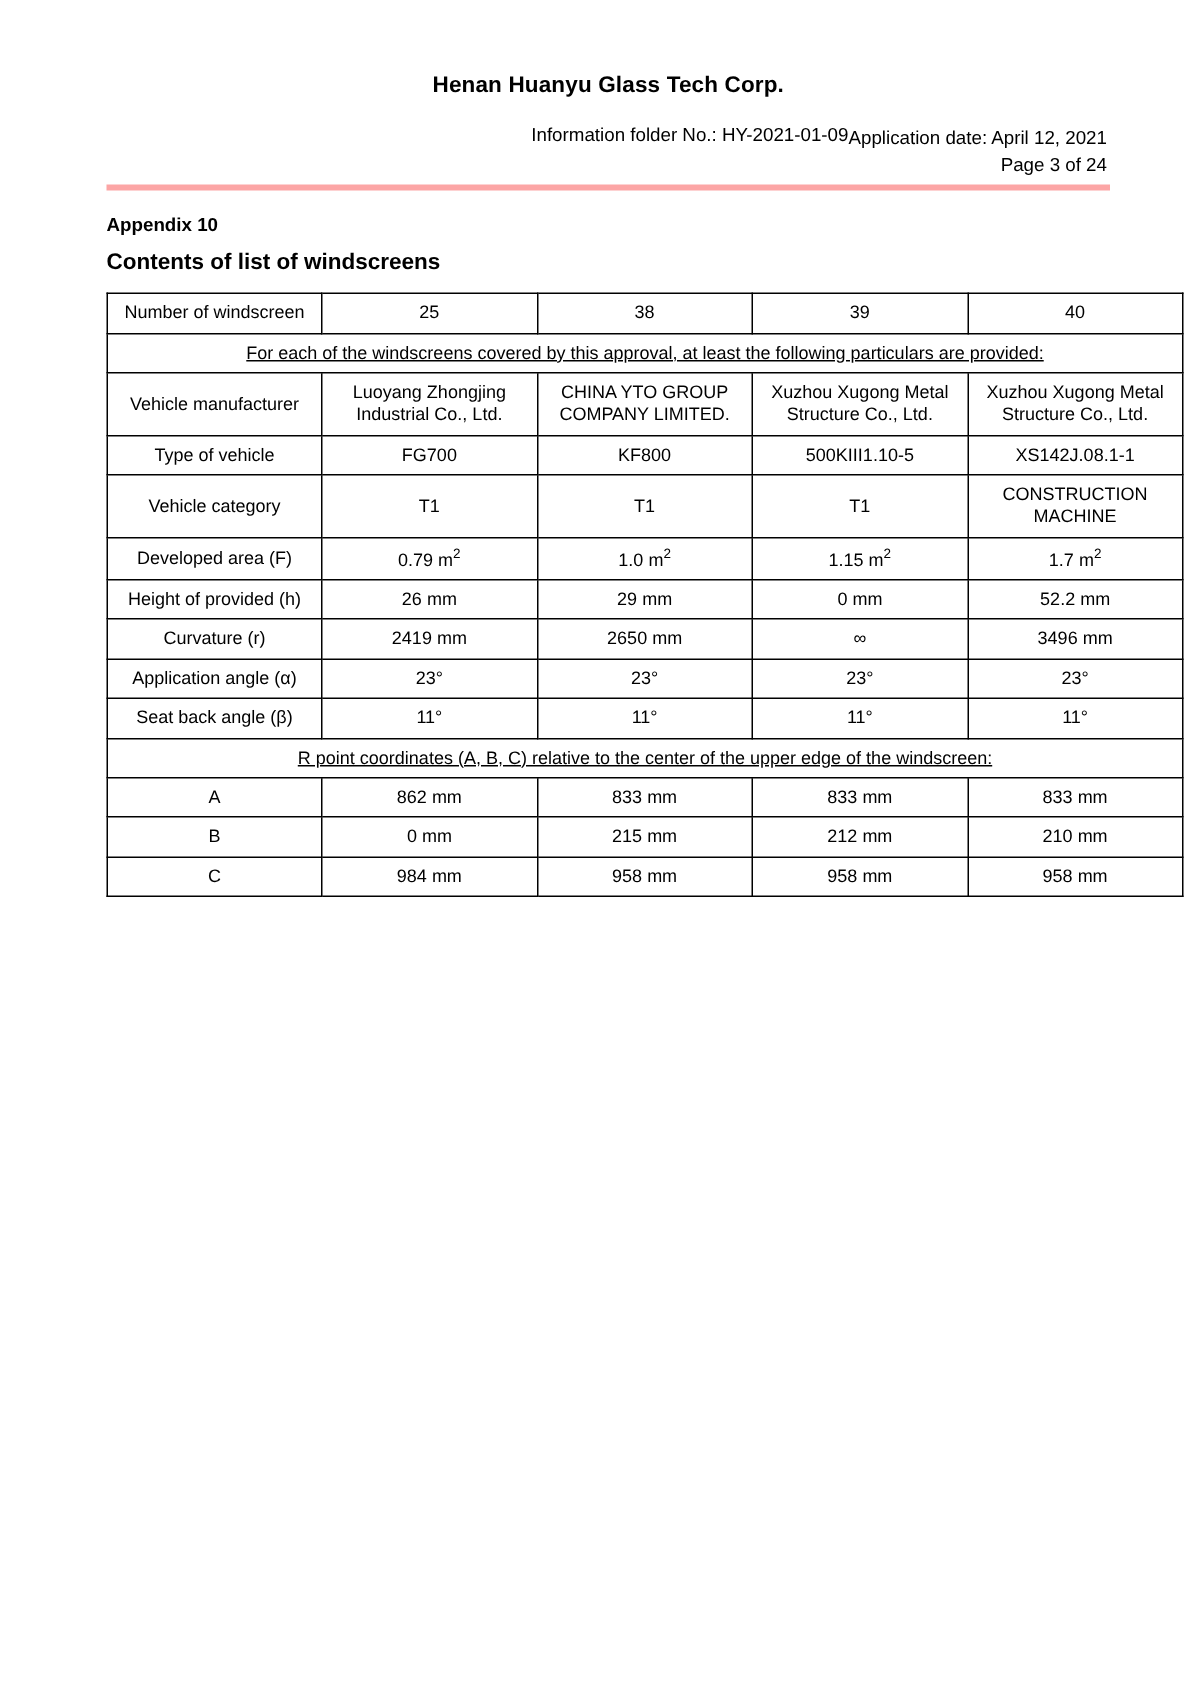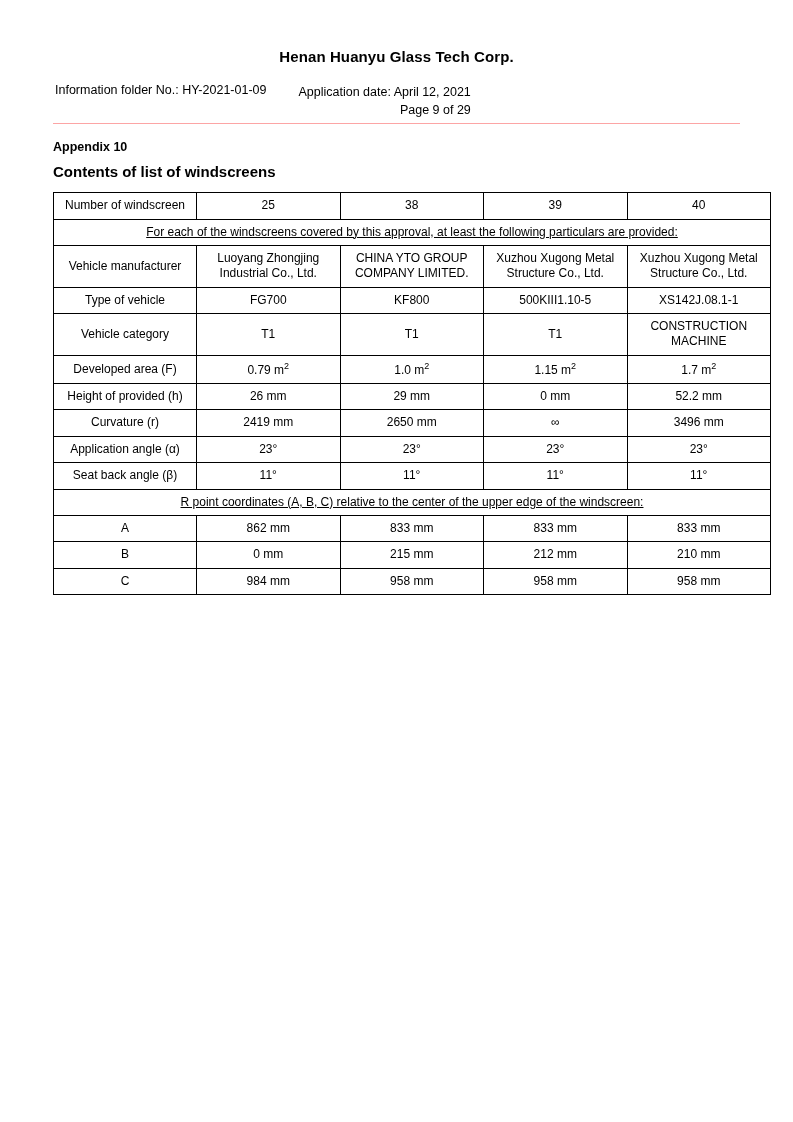--- a/index.html
+++ b/index.html
@@ -11,39 +11,38 @@
     width: 793px;
     height: 1122px;
     font-family: "Liberation Sans", sans-serif;
     color: #000000;
     position: relative;
   }
   .page {
     width: 793px;
     height: 840px;
     box-sizing: border-box;
-    padding: 40px 53px 0 53px;
+    padding: 40px 53px 0 71px;
     position: relative;
   }
   .doc-title {
     text-align: center;
     font-size: 15px;
     font-weight: bold;
     margin-top: 8px;
     margin-bottom: 18px;
     letter-spacing: 0.1px;
   }
   .header-row {
     display: flex;
-    justify-content: flex-start;
+    justify-content: flex-end;
     align-items: flex-start;
     font-size: 12.5px;
     padding: 0 2px 4px 2px;
-    border-bottom: 1px solid #fca5a5;
-    gap: 32px;
+    border-bottom: 4px solid #fca5a5;
   }
   .header-left {
     white-space: nowrap;
   }
   .header-right {
     text-align: right;
     line-height: 1.45;
   }
   .appendix-block {
     text-align: left;
@@ -99,21 +98,21 @@
 <body>
 
 <div class="page">
 
   <div class="doc-title">Henan Huanyu Glass Tech Corp.</div>
 
   <div class="header-row">
     <div class="header-left">Information folder No.: HY-2021-01-09</div>
     <div class="header-right">
       <div>Application date: April 12, 2021</div>
-      <div>Page 9 of 29</div>
+      <div>Page 3 of 24</div>
     </div>
   </div>
 
   <div class="appendix-block">
     <div class="appendix-title">Appendix 10</div>
     <div class="appendix-subtitle">Contents of list of windscreens</div>
   </div>
 
   <table class="ws">
     <tbody>

